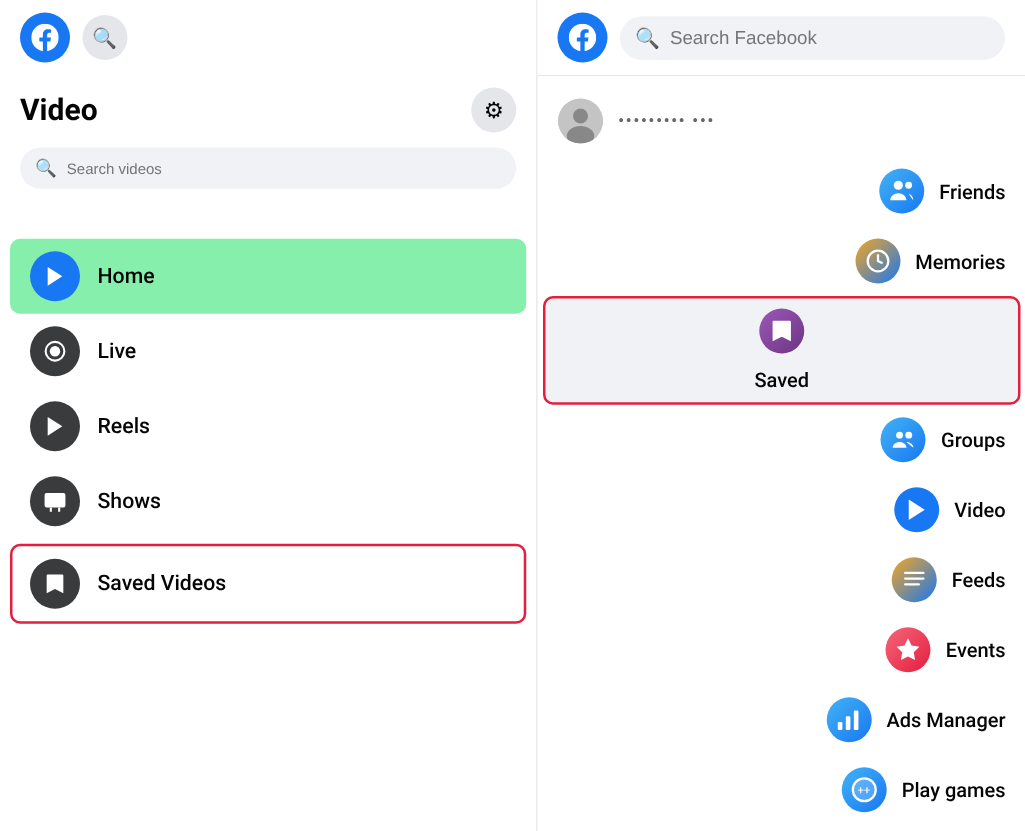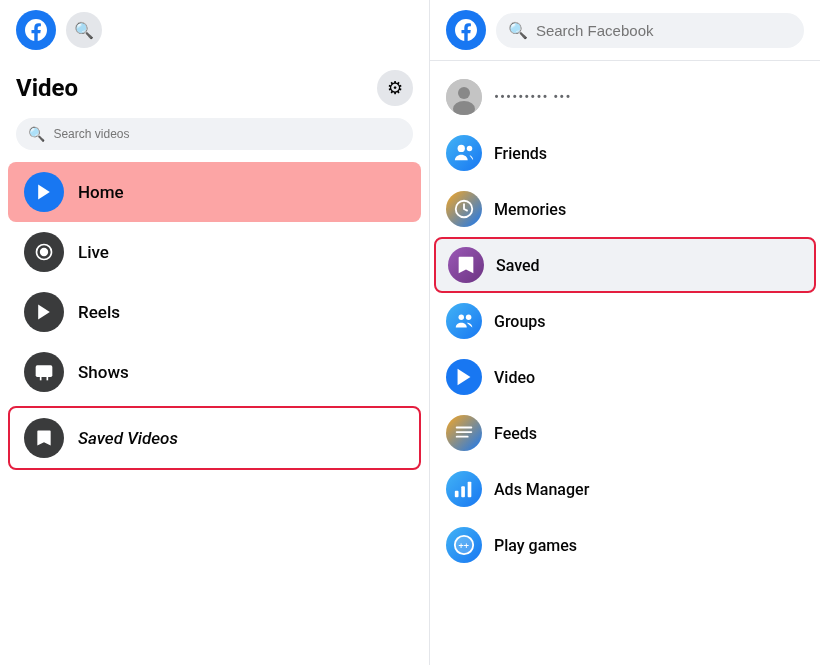--- a/index.html
+++ b/index.html
@@ -77,21 +77,22 @@
       display: flex;
       align-items: center;
       padding: 10px 16px;
       cursor: pointer;
       border-radius: 8px;
       margin: 0 8px;
       gap: 14px;
     }
 
     .nav-item.active {
-      background: #fca5a5;
+      background: #86efac;
+      margin-top: 28px;
     }
 
     .nav-item-label {
       font-size: 17px;
       font-weight: 500;
       color: #050505;
     }
 
     .nav-icon-circle {
       width: 40px;
@@ -112,21 +113,20 @@
     .nav-icon-dark {
       background: #3a3b3c;
       color: #fff;
     }
 
     .nav-item-saved {
       border: 2px solid #e41e3f;
       border-radius: 8px;
       margin: 4px 8px;
       padding: 10px 14px;
-      font-style: italic;
     }
 
     
     .right-panel {
       width: 390px;
       background: #f0f2f5;
       display: flex;
       flex-direction: column;
     }
 
@@ -178,28 +178,30 @@
       flex: 1;
       overflow-y: auto;
     }
 
     .menu-item {
       display: flex;
       align-items: center;
       padding: 10px 16px;
       cursor: pointer;
       gap: 12px;
+      justify-content: flex-end;
     }
 
     .menu-item.highlighted {
       background: #f0f2f5;
       border: 2px solid #e41e3f;
       margin: 0 4px;
       border-radius: 8px;
       padding: 8px 12px;
+      flex-direction: column;
     }
 
     .menu-icon {
       width: 36px;
       height: 36px;
       border-radius: 50%;
       display: flex;
       align-items: center;
       justify-content: center;
       flex-shrink: 0;
@@ -443,20 +445,28 @@
       <div class="menu-icon icon-feeds">
         <svg width="22" height="22" viewBox="0 0 24 24" fill="white">
             <rect x="3" y="5" width="18" height="2" rx="1"></rect>
             <rect x="3" y="10" width="18" height="2" rx="1"></rect>
             <rect x="3" y="15" width="14" height="2" rx="1"></rect>
           </svg>
       </div>
       <span class="menu-label">Feeds</span>
     </div>
 
+    <div class="menu-item">
+      <div class="menu-icon icon-events">
+        <svg width="22" height="22" viewBox="0 0 24 24" fill="white">
+            <polygon points="12,2 15.1,8.3 22,9.3 17,14.1 18.2,21 12,17.8 5.8,21 7,14.1 2,9.3 8.9,8.3"></polygon>
+          </svg>
+      </div>
+      <span class="menu-label">Events</span>
+    </div>
 
     <div class="menu-item">
       <div class="menu-icon icon-ads">
         <svg width="22" height="22" viewBox="0 0 24 24" fill="white">
             <rect x="2" y="14" width="4" height="7" rx="1"></rect>
             <rect x="9" y="9" width="4" height="12" rx="1"></rect>
             <rect x="16" y="4" width="4" height="17" rx="1"></rect>
           </svg>
       </div>
       <span class="menu-label">Ads Manager</span>

